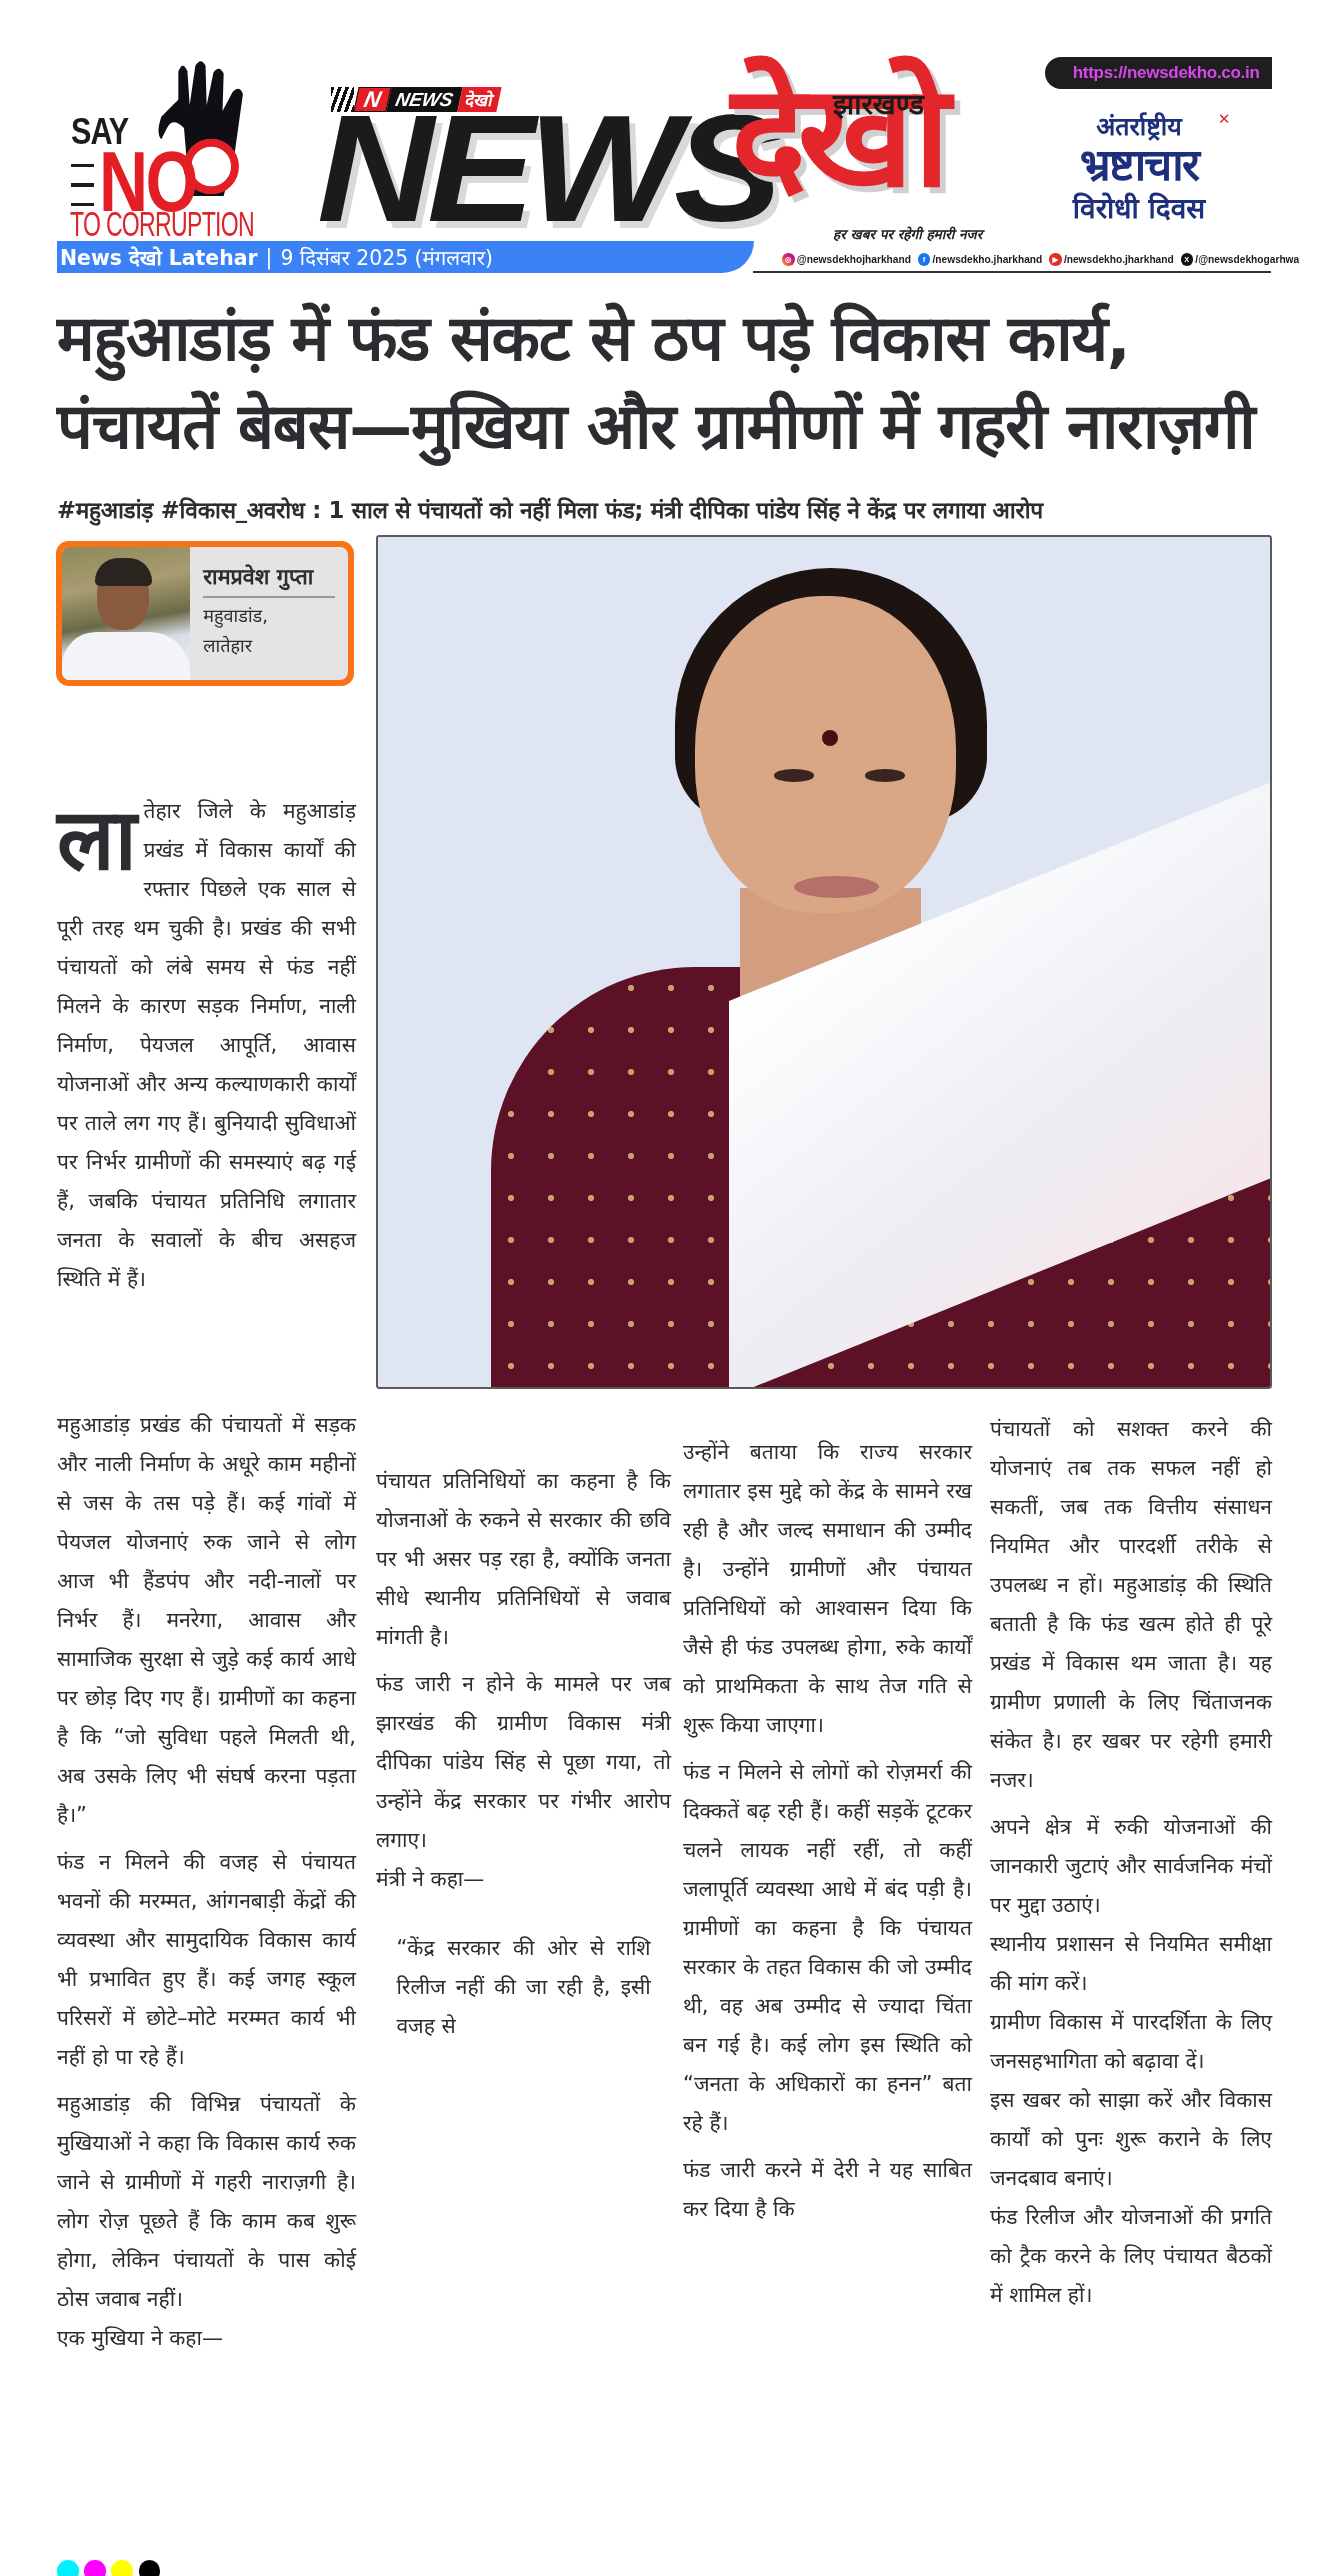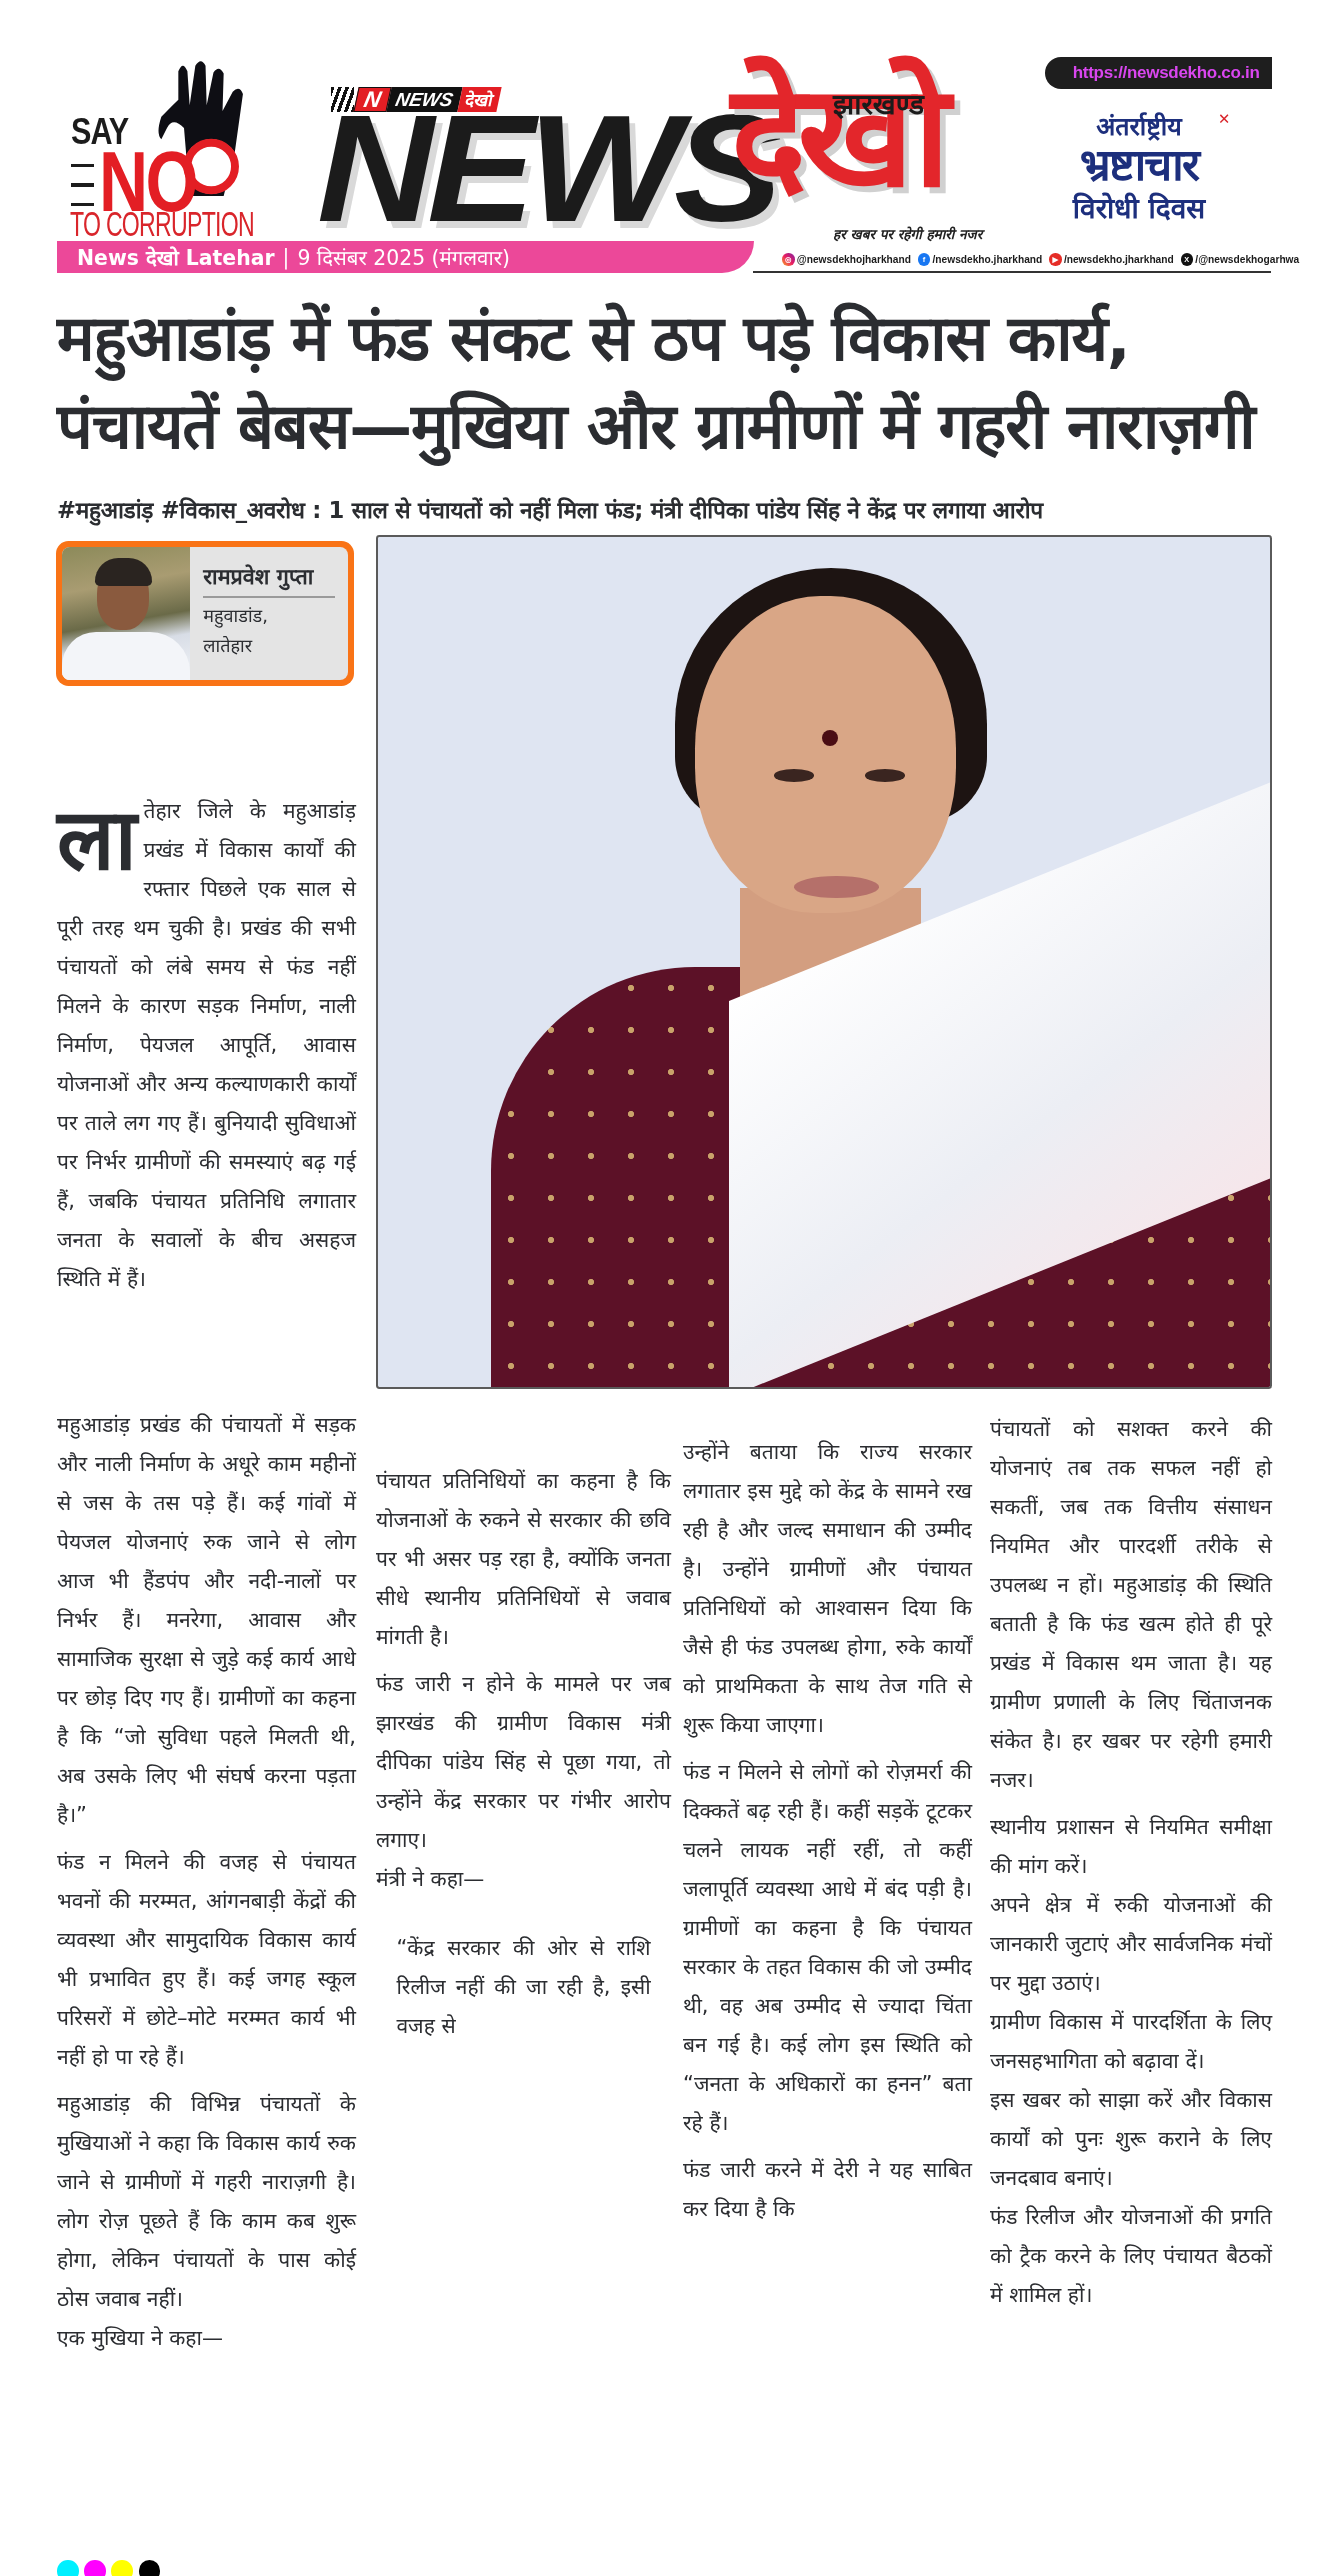--- a/index.html
+++ b/index.html
@@ -29,21 +29,21 @@
   .tagline { position: absolute; left: 833px; top: 224px; font: italic bold 13.6px "DejaVu Sans", sans-serif; color: #222; }
 
   .url-pill { position: absolute; left: 1045px; top: 57px; width: 227px; height: 32px; background: #1e1e1e; border-radius: 25px 0 0 25px; color: #d946ef; font: bold 17px "Liberation Sans", sans-serif; display: flex; align-items: center; justify-content: flex-end; padding-right: 12.5px; letter-spacing: -0.3px; }
 
   .anti-day { position: absolute; left: 1037px; top: 108px; width: 204px; text-align: center; color: #1d2f7d; }
   .anti-day .l1 { font: bold 25px "DejaVu Sans", sans-serif; }
   .anti-day .l2 { font: bold 44px "DejaVu Sans", sans-serif; line-height: 1.05; letter-spacing: -1.7px; }
   .anti-day .l3 { font: bold 28px "DejaVu Sans", sans-serif; }
   .un-mark { position: absolute; left: 1218px; top: 110px; width: 17px; height: 17px; color: #d9252b; font: 14.7px "DejaVu Sans", sans-serif; }
 
-  .dateline-bar { position: absolute; left: 57px; top: 241px; width: 697px; height: 32px; background: #ec4899; border-radius: 0 0 34px 0; color: #fff; font: 20.4px "DejaVu Sans", sans-serif; display: flex; align-items: center; padding-left: 20px; white-space: nowrap; }
+  .dateline-bar { position: absolute; left: 57px; top: 241px; width: 697px; height: 32px; background: #3b82f6; border-radius: 0 0 34px 0; color: #fff; font: 20.4px "DejaVu Sans", sans-serif; display: flex; align-items: center; padding-left: 3px; white-space: nowrap; }
   .dateline-bar .bold { font-weight: bold; }
   .social-row { position: absolute; left: 782px; top: 253px; display: flex; align-items: center; gap: 3.4px; font: bold 10.2px "Liberation Sans", sans-serif; color: #1b1b1b; white-space: nowrap; }
   .social-row .ic { width: 12.5px; height: 12.5px; border-radius: 50%; display: inline-flex; align-items: center; justify-content: center; color: #fff; font: bold 7.4px "Liberation Sans", sans-serif; }
   .social-row .ig { background: linear-gradient(45deg,#f9a825,#e91e63,#7b1fa2); }
   .social-row .fb { background: #1877f2; }
   .social-row .yt { background: #e52d27; }
   .social-row .x { background: #111; }
   .social-row .item { display: inline-flex; align-items: center; gap: 2.3px; margin-right: 3.4px; }
   .mast-rule { position: absolute; left: 753px; top: 271px; width: 518px; height: 2.3px; background: #333; }
 
@@ -216,22 +216,22 @@
 
 <div class="col col-3">
   <div class="gap"></div>
   <p>उन्होंने बताया कि राज्य सरकार लगातार इस मुद्दे को केंद्र के सामने रख रही है और जल्द समाधान की उम्मीद है। उन्होंने ग्रामीणों और पंचायत प्रतिनिधियों को आश्वासन दिया कि जैसे ही फंड उपलब्ध होगा, रुके कार्यों को प्राथमिकता के साथ तेज गति से शुरू किया जाएगा।</p>
   <p>फंड न मिलने से लोगों को रोज़मर्रा की दिक्कतें बढ़ रही हैं। कहीं सड़कें टूटकर चलने लायक नहीं रहीं, तो कहीं जलापूर्ति व्यवस्था आधे में बंद पड़ी है। ग्रामीणों का कहना है कि पंचायत सरकार के तहत विकास की जो उम्मीद थी, वह अब उम्मीद से ज्यादा चिंता बन गई है। कई लोग इस स्थिति को “जनता के अधिकारों का हनन” बता रहे हैं।</p>
   <p>फंड जारी करने में देरी ने यह साबित कर दिया है कि</p>
 </div>
 
 <div class="col col-4">
   <p>पंचायतों को सशक्त करने की योजनाएं तब तक सफल नहीं हो सकतीं, जब तक वित्तीय संसाधन नियमित और पारदर्शी तरीके से उपलब्ध न हों। महुआडांड़ की स्थिति बताती है कि फंड खत्म होते ही पूरे प्रखंड में विकास थम जाता है। यह ग्रामीण प्रणाली के लिए चिंताजनक संकेत है। हर खबर पर रहेगी हमारी नजर।</p>
+  <p class="tight">अपने क्षेत्र में रुकी योजनाओं की जानकारी जुटाएं और सार्वजनिक मंचों पर मुद्दा उठाएं।</p>
   <p class="tight">स्थानीय प्रशासन से नियमित समीक्षा की मांग करें।</p>
-  <p class="tight">अपने क्षेत्र में रुकी योजनाओं की जानकारी जुटाएं और सार्वजनिक मंचों पर मुद्दा उठाएं।</p>
   <p class="tight">ग्रामीण विकास में पारदर्शिता के लिए जनसहभागिता को बढ़ावा दें।</p>
   <p class="tight">इस खबर को साझा करें और विकास कार्यों को पुनः शुरू कराने के लिए जनदबाव बनाएं।</p>
   <p class="tight">फंड रिलीज और योजनाओं की प्रगति को ट्रैक करने के लिए पंचायत बैठकों में शामिल हों।</p>
 </div>
 
 <div class="reg-dots">
   <span title="#00f0ff" style="background: rgb(0, 240, 255);"></span>
   <span title="#ff00ff" style="background: rgb(255, 0, 255);"></span>
   <span title="#ffff00" style="background: rgb(255, 255, 0);"></span>
   <span title="#000000" style="background: rgb(0, 0, 0);"></span>

